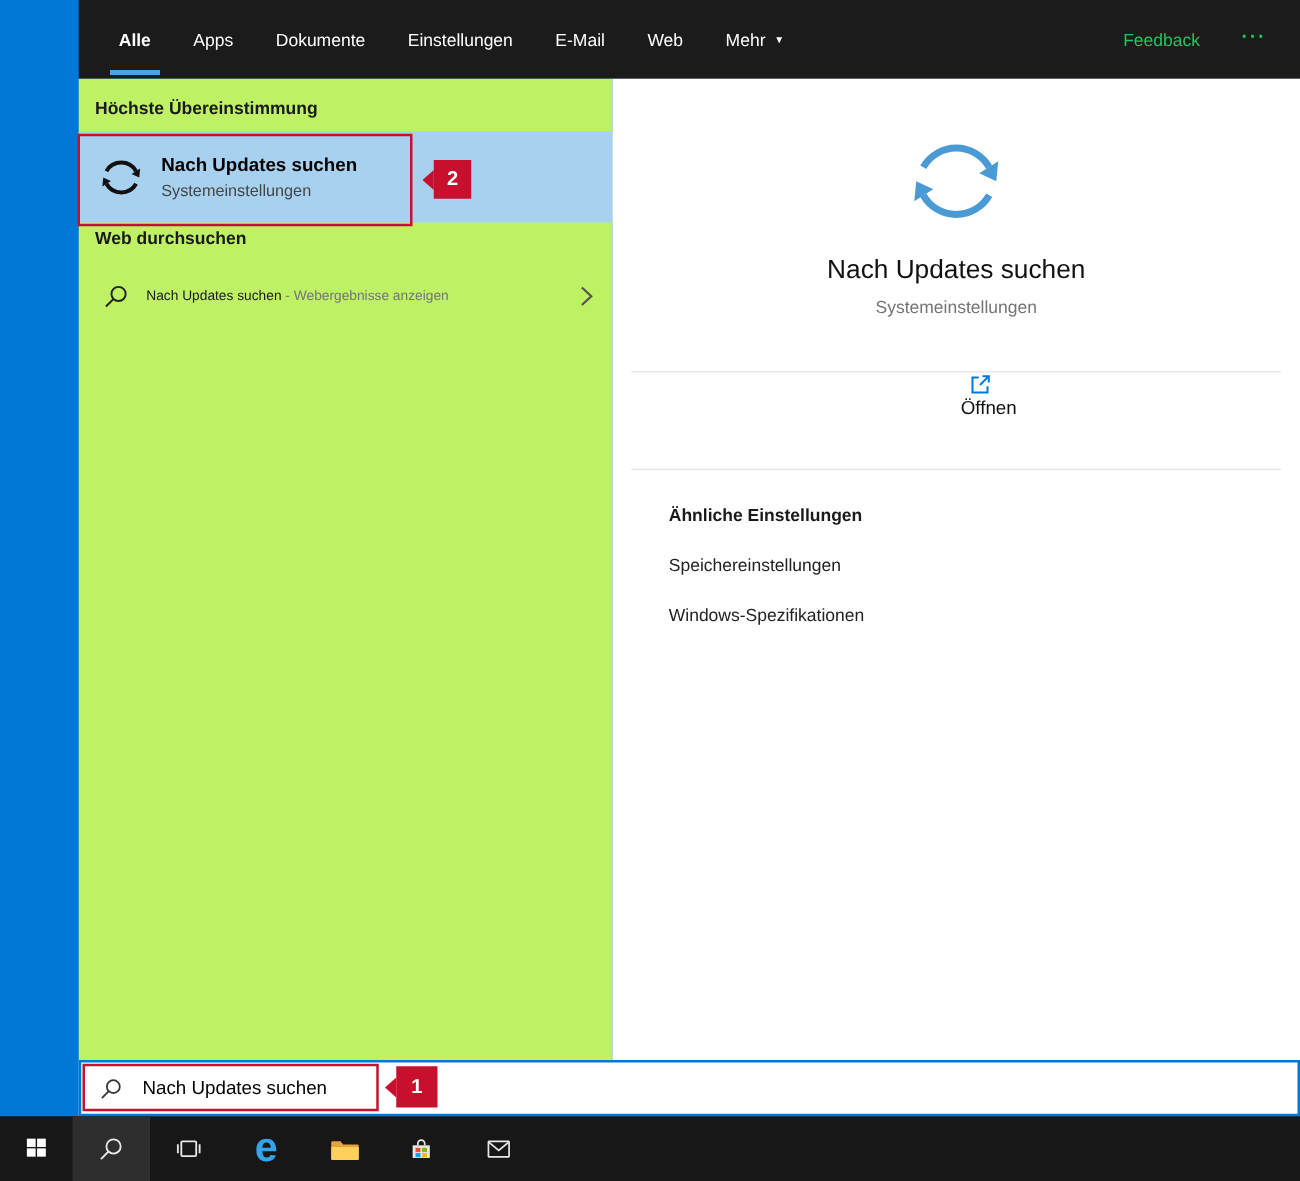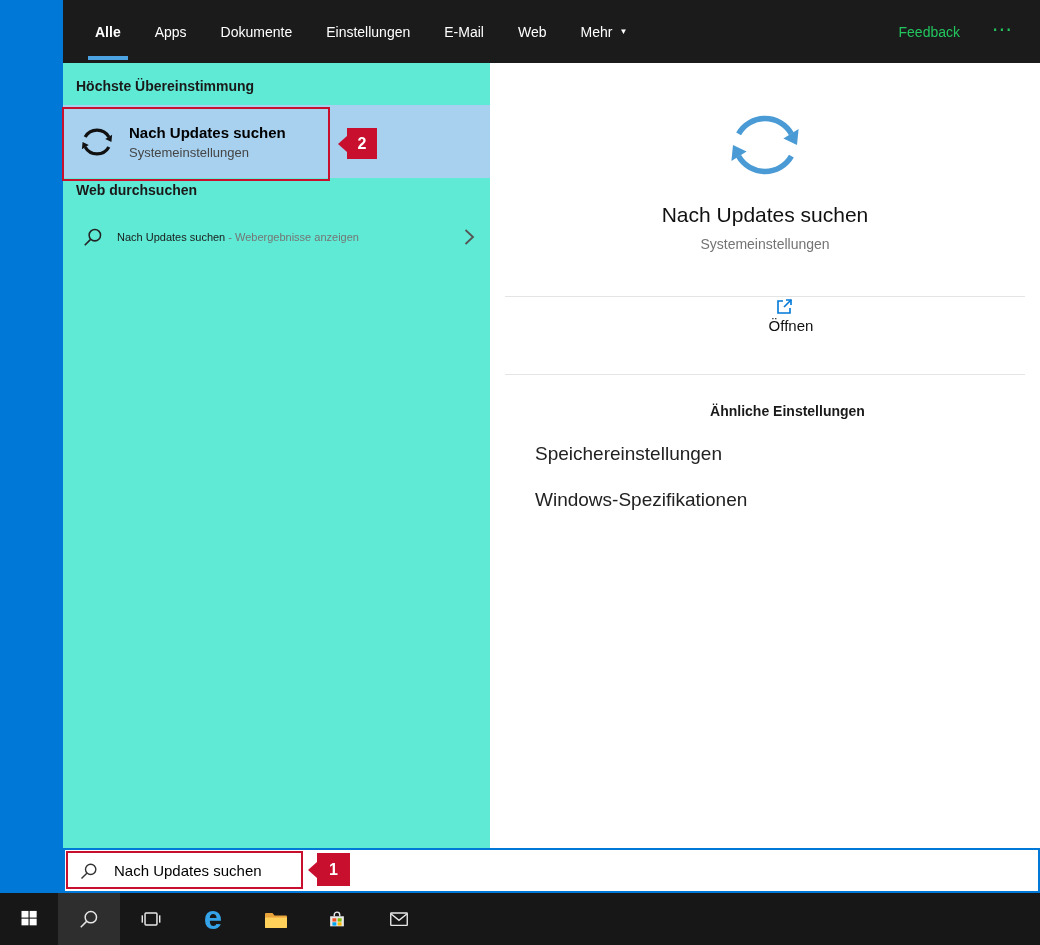--- a/index.html
+++ b/index.html
@@ -27,21 +27,21 @@
     background:#4da2e2;
   }
   .caret { font-size:8px; margin-left:7px; line-height:1; }
   .topbar-right { margin-left:auto; display:flex; align-items:center; padding-right:26px; color:#22c55e; }
   .feedback { font-size:14px; margin-right:32px; }
   .dots { font-size:20px; letter-spacing:2px; line-height:1; padding-bottom:6px; }
 
   
   .left-panel {
     position:absolute; left:63px; top:63px; width:427px; height:785px;
-    background:#5eead4;
+    background:#bef264;
   }
   .section-header { padding:15px 0 0 13px; font-size:14px; font-weight:bold; color:#1a1a1a; }
   .section-header.web { padding-top:4px; }
   .best-match {
     margin-top:11px; height:73px; background:#a7d1ef;
     display:flex; align-items:center; padding-left:16px; cursor:default;
   }
   .bm-icon { width:36px; height:36px; color:#111; margin-right:14px; flex:none; }
   .bm-title { font-size:15px; font-weight:600; color:#000; }
   .bm-sub { font-size:13px; color:#454545; margin-top:4px; }
@@ -61,22 +61,22 @@
   }
   .hero { text-align:center; padding-top:42px; padding-bottom:44px; }
   .hero-icon { width:80px; height:80px; color:#4a9bd5; display:inline-block; }
   .hero-title { margin-top:14px; font-size:21px; color:#111; }
   .hero-sub { margin-top:9px; font-size:14px; color:#747474; }
   .divider { height:1px; background:#e4e4e4; margin:0 15px; }
   .open-row { height:77px; display:flex; align-items:center; padding-left:52px; cursor:default;flex-direction:column; }
   .open-icon { width:20px; height:20px; color:#0078d7; margin-right:15px; flex:none; }
   .open-label { font-size:15px; color:#111; }
   .related { padding:28px 0 0 45px; }
-  .related-header { font-size:14px; font-weight:bold; color:#1a1a1a;text-align:center; }
-  .related-item { margin-top:24px; font-size:19px; color:#222; cursor:default; }
+  .related-header { font-size:14px; font-weight:bold; color:#1a1a1a; }
+  .related-item { margin-top:24px; font-size:14px; color:#222; cursor:default; }
 
   
   .search-bar {
     position:absolute; left:63px; top:848px; width:977px; height:45px;
     background:#ffffff; border:2px solid #0078d7;
     display:flex; align-items:center; padding-left:14px;
   }
   .sb-icon { width:20px; height:20px; color:#333; margin-right:15px; flex:none; }
   .search-input {
     border:none; outline:none; font-size:15px; color:#000;

